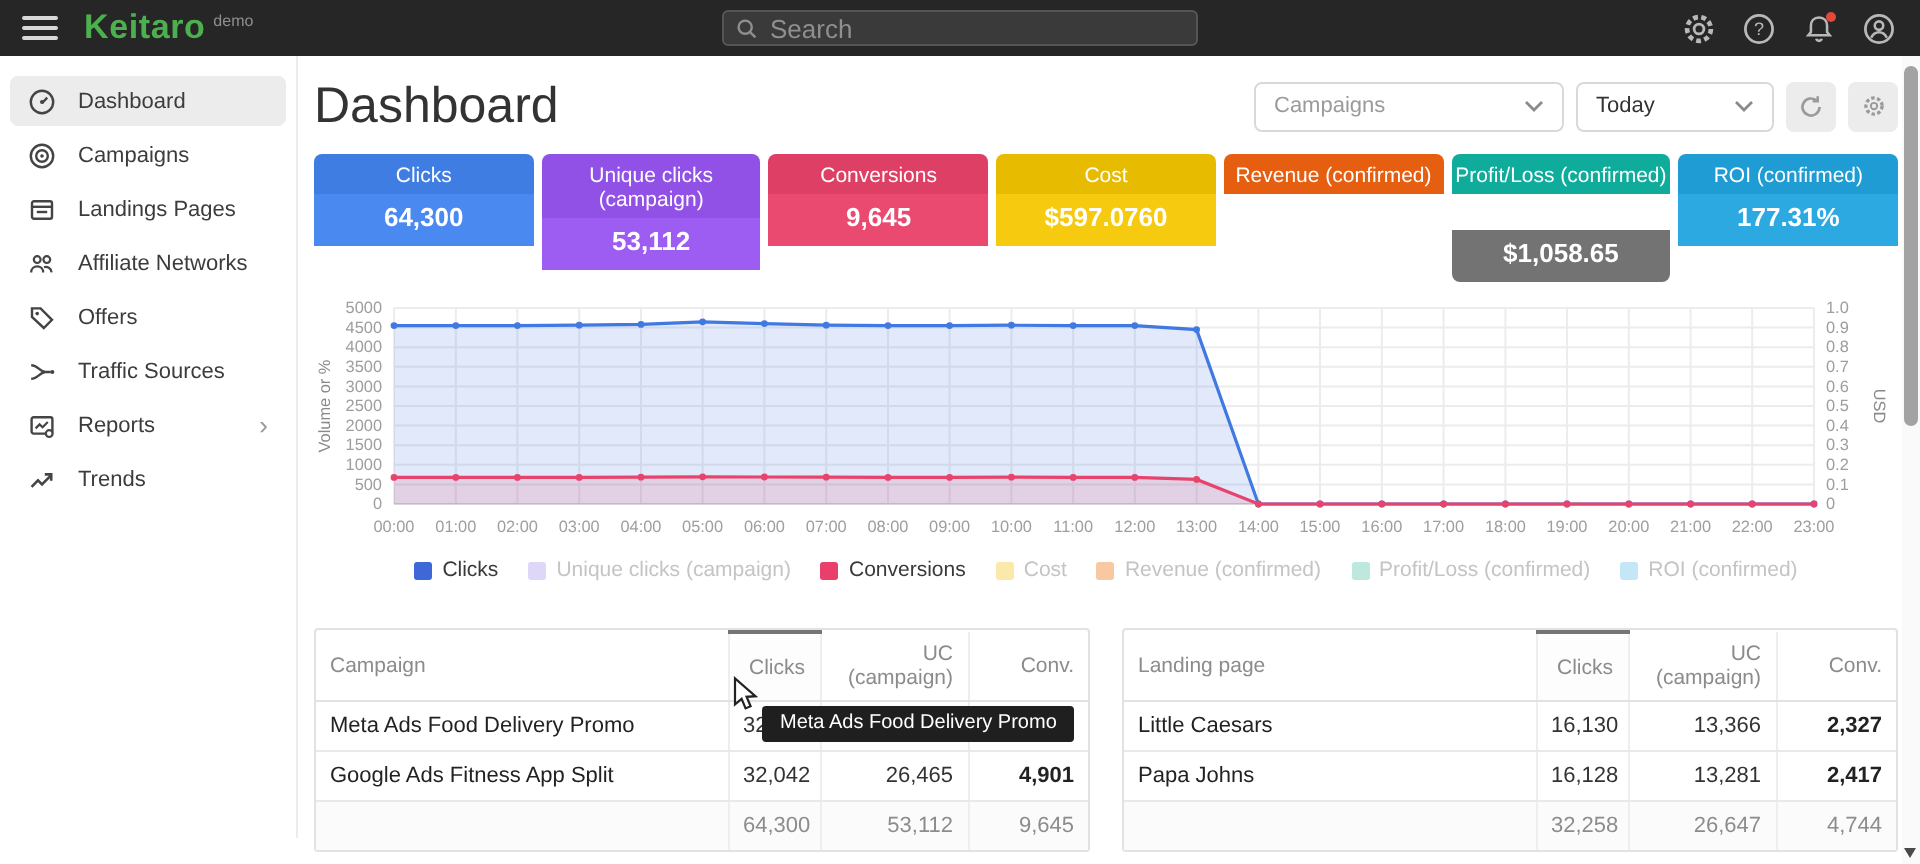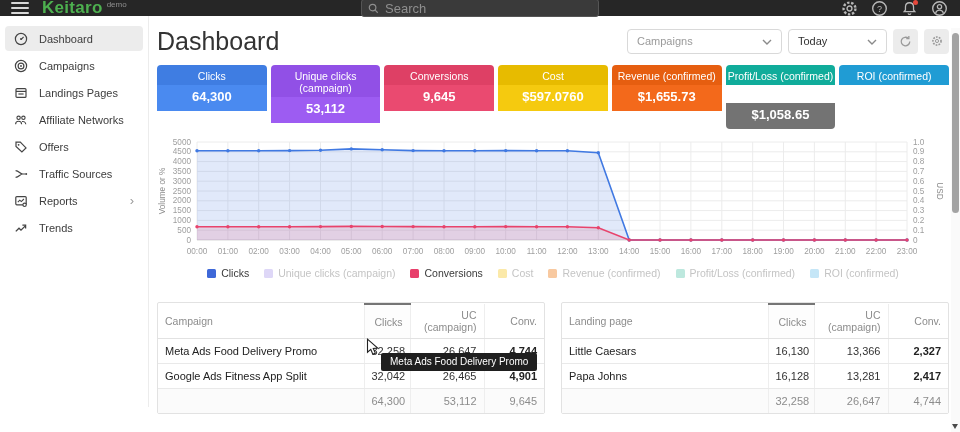--- a/index.html
+++ b/index.html
@@ -1,20 +1,20 @@
 <!DOCTYPE html>
 <html><head>
 <meta charset="utf-8">
 <style>
   * { margin:0; padding:0; box-sizing:border-box; }
   html,body { width:960px; height:432px; overflow:hidden; background:#fff;
     font-family:"Liberation Sans", sans-serif; position:relative; }
 
   
-  .topbar { height:16px; background:#262626; display:flex; align-items:center;
+  .topbar { height:28px; background:#262626; display:flex; align-items:center;
     position:relative; z-index:5; }
   .hamburger { width:18px; margin-left:11px; cursor:pointer; }
   .hamburger span { display:block; height:2px; background:#d8d8d8; margin:3px 0; border-radius:1px; }
   .logo-wrap { display:flex; align-items:flex-start; margin-left:13px; }
   .logo { color:#4db04f; font-weight:700; font-size:17px; letter-spacing:.3px; line-height:20px; }
   .logo-badge { color:#8f8f8f; font-size:8px; margin-left:4px; margin-top:2px; }
   .search-box { position:absolute; left:50%; transform:translateX(-50%);
     width:238px; height:18px; background:#3a3a3a; border:1px solid #555; border-radius:3px;
     display:flex; align-items:center; padding:0 6px; }
   .search-box input { flex:1; background:transparent; border:none; outline:none;
@@ -281,28 +281,28 @@
       <div class="metric-card">
         <div class="card-top" style="background: rgb(222, 64, 101);">Conversions</div>
         <div class="card-bottom" style="background: rgb(234, 74, 112);">9,645</div>
       </div>
       <div class="metric-card">
         <div class="card-top" style="background: rgb(231, 187, 0);">Cost</div>
         <div class="card-bottom" style="background: rgb(245, 202, 15);">$597.0760</div>
       </div>
       <div class="metric-card">
         <div class="card-top" style="background: rgb(230, 94, 16);">Revenue (confirmed)</div>
-        <div class="card-bottom" style="background: rgb(243, 105, 27);">$1,655.73</div>
       </div>
       <div class="metric-card">
         <div class="card-top" style="background: rgb(16, 172, 155);">Profit/Loss (confirmed)</div>
         <div class="card-bottom" style="background: #737373; margin-top: 18px;">$1,058.65</div>
       </div>
       <div class="metric-card">
         <div class="card-top" style="background: rgb(32, 156, 212);">ROI (confirmed)</div>
+        <div class="card-bottom" style="background: rgb(44, 169, 225);">177.31%</div>
       </div>
     </div>
 
     <div class="chart-wrap">
       <div class="chart-svg-holder">
         <svg width="786" height="126" viewBox="0 0 786 126">
             <line x1="40.0" x2="40.0" y1="6" y2="104" stroke="#ececec" stroke-width="1"></line>
             <line x1="70.9" x2="70.9" y1="6" y2="104" stroke="#ececec" stroke-width="1"></line>
             <line x1="101.7" x2="101.7" y1="6" y2="104" stroke="#ececec" stroke-width="1"></line>
             <line x1="132.6" x2="132.6" y1="6" y2="104" stroke="#ececec" stroke-width="1"></line>

